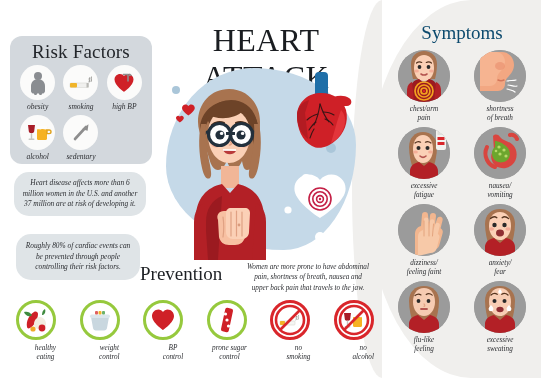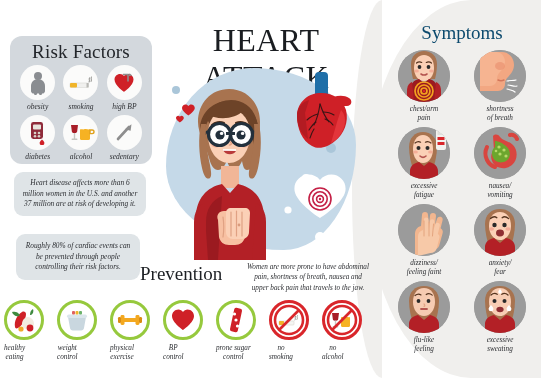--- a/index.html
+++ b/index.html
@@ -42,21 +42,21 @@
     display:flex;align-items:center;justify-content:center;
     overflow:hidden;
   }
   .rf-label{
     font-size:7.5px;font-style:italic;color:#2d2f33;margin-top:3px;
     text-align:center;line-height:1;
   }
 
   
   .fact{
-    position:absolute;background:#dfe4e7;border-radius:9px;
+    position:absolute;background:#dfe4e7;border-radius:15px;
     font-size:7.4px;font-style:italic;color:#2b2d31;
     text-align:center;line-height:1.42;
     display:flex;align-items:center;justify-content:center;
     padding:12px 8px;box-sizing:border-box;
   }
   .fact-1{left:14px;top:172px;width:132px;height:44px;}
   .fact-2{left:16px;top:234px;width:124px;height:46px;}
 
   
   .main-title{
@@ -80,21 +80,21 @@
   }
 
   
   .prev-title{
     position:absolute;left:140px;top:263px;font-size:19px;color:#1d2024;
   }
   .prev-row{
     position:absolute;left:4px;top:300px;width:370px;
     display:flex;justify-content:space-between;
   }
-  .prev-cell{width:52px;display:flex;flex-direction:column;align-items:flex-start;}
+  .prev-cell{width:52px;display:flex;flex-direction:column;align-items:flex-end;}
   .prev-circle{
     width:40px;height:40px;border-radius:50%;
     border:3px solid #96c93d;background:#ffffff;box-sizing:border-box;
     display:flex;align-items:center;justify-content:center;overflow:hidden;
   }
   .prev-circle.ban{border-color:#d9262b;}
   .prev-label{
     font-size:7.2px;font-style:italic;color:#2c2e32;margin-top:4px;
     text-align:center;line-height:1.2;
   }
@@ -160,34 +160,20 @@
         <div class="rf-circle">
           <svg width="26" height="26" viewBox="0 0 26 26">
             <path d="M13 22S3.5 15.4 3.5 9.6C3.5 6.4 6 4 9 4c1.8 0 3.3.9 4 2.3C13.7 4.9 15.2 4 17 4c3 0 5.5 2.4 5.5 5.6C22.5 15.4 13 22 13 22z" fill="#cf2027"></path>
             <path d="M17 11.5V4.5h-5" stroke="#8e8e8e" stroke-width="1.6" fill="none"></path>
             <path d="M18.6 3.2l2.6 2.4-3.6.6z" fill="#8e8e8e"></path>
           </svg>
         </div>
         <div class="rf-label">high BP</div>
       </div>
 
-      <div class="rf-cell">
-        <div class="rf-circle">
-          <svg width="26" height="26" viewBox="0 0 26 26">
-            <rect x="6" y="3" width="12" height="17" rx="2.4" fill="#8f2b3a"></rect>
-            <rect x="8" y="5.5" width="8" height="5" rx="1" fill="#e8e4dd"></rect>
-            <circle cx="10" cy="14" r="1.3" fill="#d8d2c8"></circle>
-            <circle cx="14" cy="14" r="1.3" fill="#d8d2c8"></circle>
-            <circle cx="10" cy="17.3" r="1.3" fill="#d8d2c8"></circle>
-            <circle cx="14" cy="17.3" r="1.3" fill="#d8d2c8"></circle>
-            <path d="M17 20.5c1.6 1.6 2.4 2.6 2.4 3.4a2.4 2.4 0 0 1-4.8 0c0-.8.8-1.8 2.4-3.4z" fill="#cf2027"></path>
-          </svg>
-        </div>
-        <div class="rf-label">diabetes</div>
-      </div>
 
       <div class="rf-cell">
         <div class="rf-circle">
           <svg width="28" height="26" viewBox="0 0 28 26">
             <path d="M4 6h7l-.8 6.2c-.1 1-1 1.8-2 1.8h-1.4c-1 0-1.9-.8-2-1.8z" fill="#a81d28"></path>
             <rect x="6.8" y="14" width="1.4" height="6" fill="#c6c6c2"></rect>
             <rect x="4.5" y="19.5" width="6" height="1.4" rx=".7" fill="#c6c6c2"></rect>
             <rect x="13" y="7" width="10" height="14" rx="1.6" fill="#f6b223"></rect>
             <path d="M13 7h10v3.2c-2 .8-3.4-.9-5.2-.1-1.8.8-3.2-.3-4.8.5z" fill="#fdfdfb"></path>
             <path d="M23 11h2.2a1.8 1.8 0 0 1 0 3.6H23z" fill="none" stroke="#e0a21d" stroke-width="1.4"></path>
@@ -347,35 +333,20 @@
           <rect x="13.5" y="6" width="3" height="3.6" rx="1" fill="#f0b429"></rect>
           <rect x="17" y="6" width="3" height="3.6" rx="1" fill="#6bb26b"></rect>
         </svg>
       </div>
       <div class="prev-label">
         <span class="nowrap-br">weight</span>
         <span class="nowrap-br">control</span>
       </div>
     </div>
 
-    <div class="prev-cell">
-      <div class="prev-circle">
-        <svg width="30" height="30" viewBox="0 0 30 30">
-          <rect x="9" y="13" width="12" height="4" fill="#f3a81f"></rect>
-          <rect x="5.5" y="10" width="4" height="10" rx="1.4" fill="#f3a81f"></rect>
-          <rect x="20.5" y="10" width="4" height="10" rx="1.4" fill="#f3a81f"></rect>
-          <rect x="3" y="12" width="3" height="6" rx="1.2" fill="#d98b12"></rect>
-          <rect x="24" y="12" width="3" height="6" rx="1.2" fill="#d98b12"></rect>
-        </svg>
-      </div>
-      <div class="prev-label">
-        <span class="nowrap-br">physical</span>
-        <span class="nowrap-br">exercise</span>
-      </div>
-    </div>
 
     <div class="prev-cell">
       <div class="prev-circle">
         <svg width="28" height="28" viewBox="0 0 28 28">
           <path d="M14 24S3 16.5 3 10C3 6.4 5.9 3.5 9.4 3.5c1.9 0 3.6 1 4.6 2.5 1-1.5 2.7-2.5 4.6-2.5C22.1 3.5 25 6.4 25 10c0 6.5-11 14-11 14z" fill="#cf2027"></path>
         </svg>
       </div>
       <div class="prev-label">
         <span class="nowrap-br">BP</span>
         <span class="nowrap-br">control</span>

